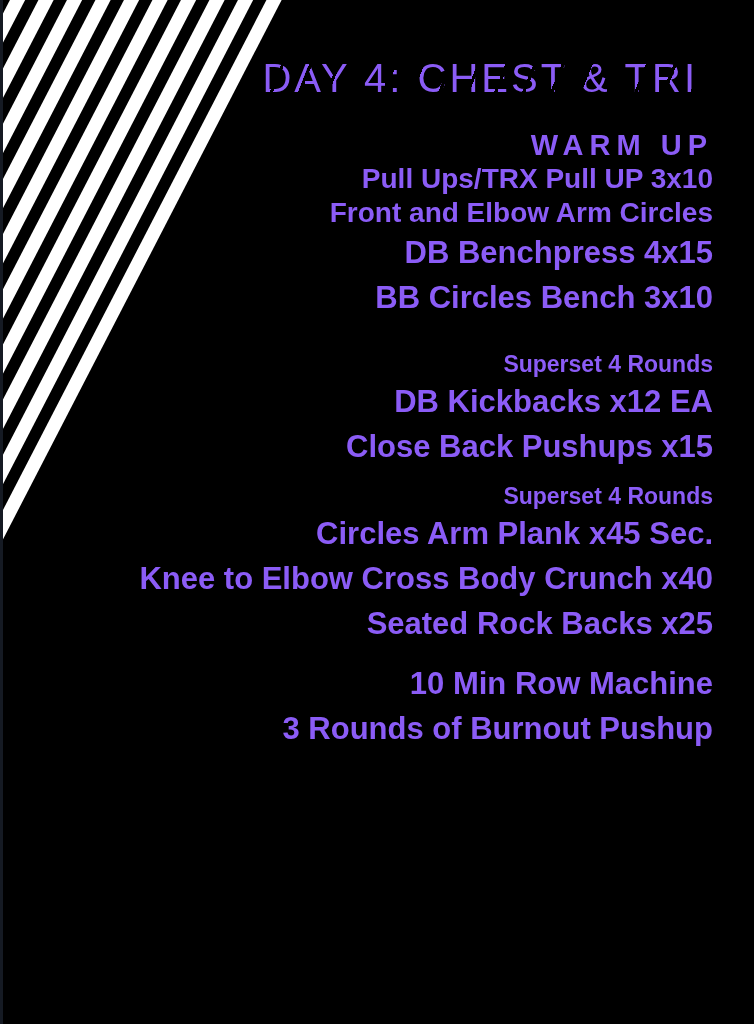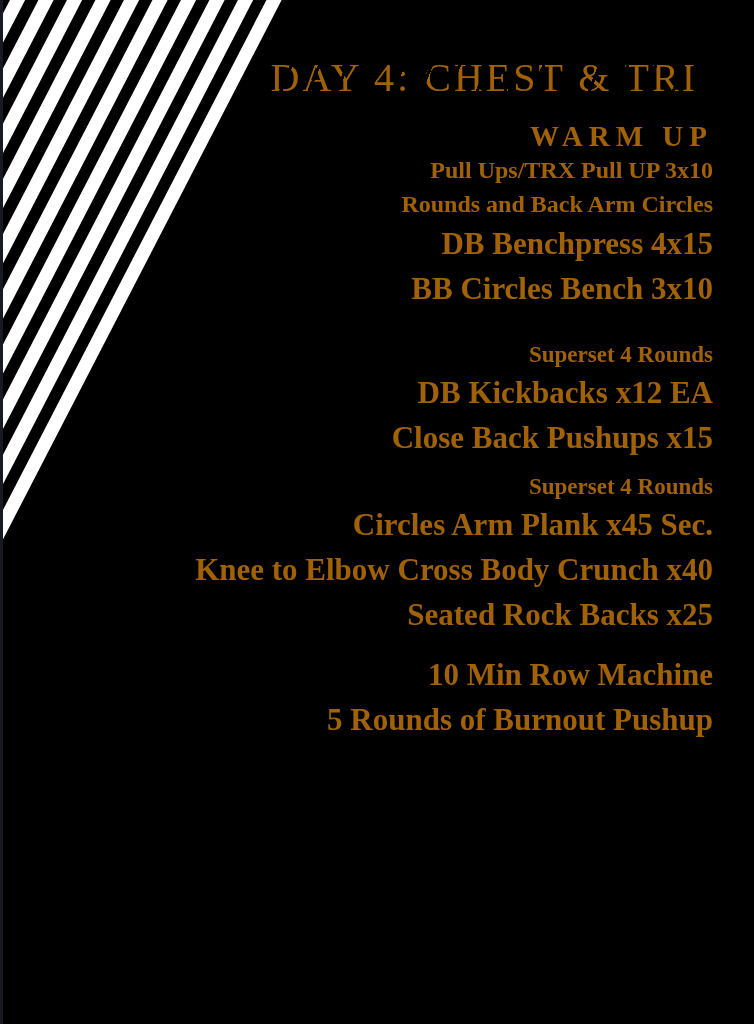--- a/index.html
+++ b/index.html
@@ -2,22 +2,22 @@
 <html><head>
 <meta charset="utf-8">
 <style>
   html, body { margin: 0; padding: 0; background: #000; }
   .page {
     position: relative;
     width: 754px;
     height: 1024px;
     background: #000000;
     overflow: hidden;
-    font-family: Liberation Serif, serif;
-    color: #a16207;
+    font-family: Liberation Sans, sans-serif;
+    color: #8b5cf6;
   }
   .edge-strip {
     position: absolute;
     left: 0; top: 0;
     width: 3px; height: 100%;
     background: #151a23;
     z-index: 3;
   }
   .stripes {
     position: absolute;
@@ -47,29 +47,29 @@
   }
   
   .title-inner::after {
     content: "";
     position: absolute;
     inset: -2px;
     background: repeating-linear-gradient(112deg, transparent 0 23px, #000 23px 26px);
     pointer-events: none;
   }
 
-  .warmup { margin-top: 20px; }
+  .warmup { margin-top: 29px; }
   .warmup-header {
     font-size: 29px;
     font-weight: 700;
     letter-spacing: 6px;
     line-height: 34px;
   }
   .warmup-item {
-    font-size: 24px;
+    font-size: 28px;
     font-weight: 700;
     line-height: 34px;
   }
 
   .big {
     font-size: 31px;
     font-weight: 700;
     line-height: 45px;
     white-space: nowrap;
   }
@@ -107,21 +107,21 @@
 
   <div class="edge-strip"></div>
 
   <main class="content">
 
     <h1 class="title"><span class="title-inner">DAY 4: CHEST &amp; TRI</span></h1>
 
     <section class="warmup">
       <h2 class="warmup-header">WARM UP</h2>
       <p class="warmup-item">Pull Ups/TRX Pull UP 3x10</p>
-      <p class="warmup-item">Rounds and Back Arm Circles</p>
+      <p class="warmup-item">Front and Elbow Arm Circles</p>
     </section>
 
     <p class="big bench">DB Benchpress 4x15</p>
 
     <p class="big incline">BB Circles Bench 3x10</p>
 
     <section class="superset-1">
       <h3 class="superset-header">Superset 4 Rounds</h3>
       <p class="big">DB Kickbacks x12 EA</p>
       <p class="big">Close Back Pushups x15</p>
@@ -129,17 +129,17 @@
 
     <section class="superset-2">
       <h3 class="superset-header">Superset 4 Rounds</h3>
       <p class="big">Circles Arm Plank x45 Sec.</p>
       <p class="big">Knee to Elbow Cross Body Crunch x40</p>
       <p class="big">Seated Rock Backs x25</p>
     </section>
 
     <section class="finisher">
       <p class="big">10 Min Row Machine</p>
-      <p class="big">5 Rounds of Burnout Pushup</p>
+      <p class="big">3 Rounds of Burnout Pushup</p>
     </section>
 
   </main>
 </div>
 
 </body></html>

